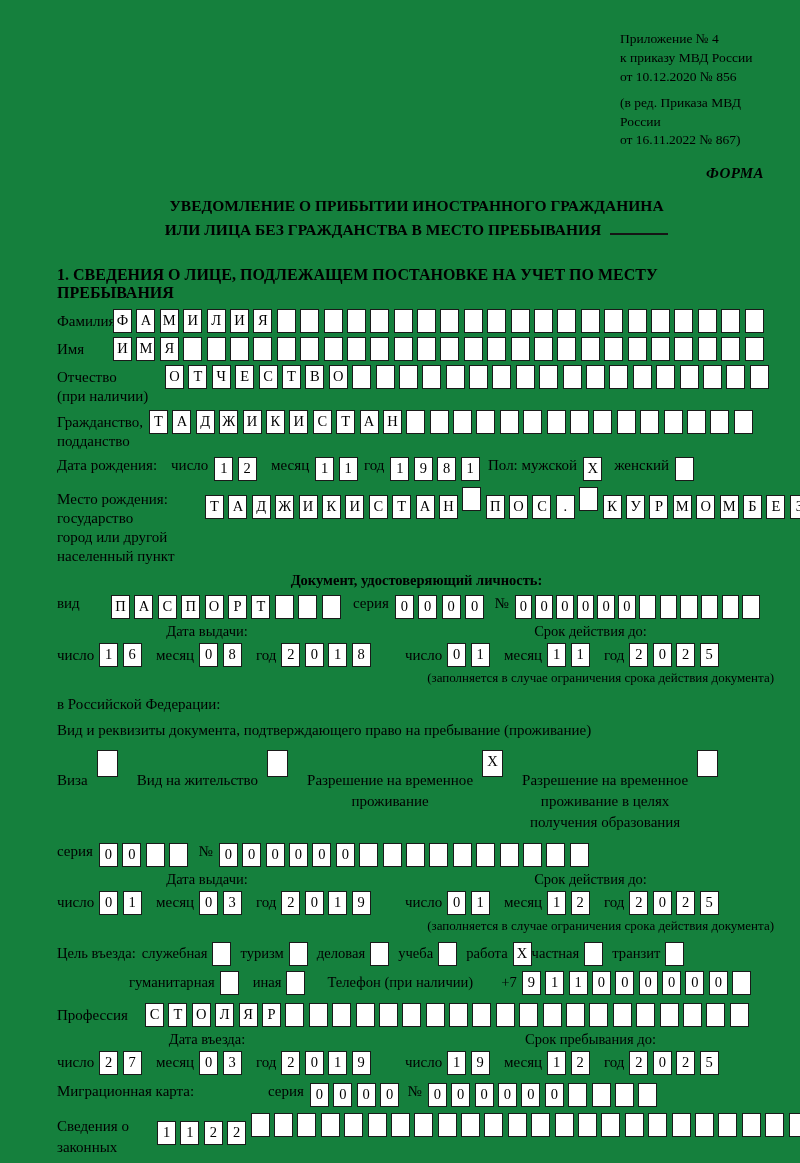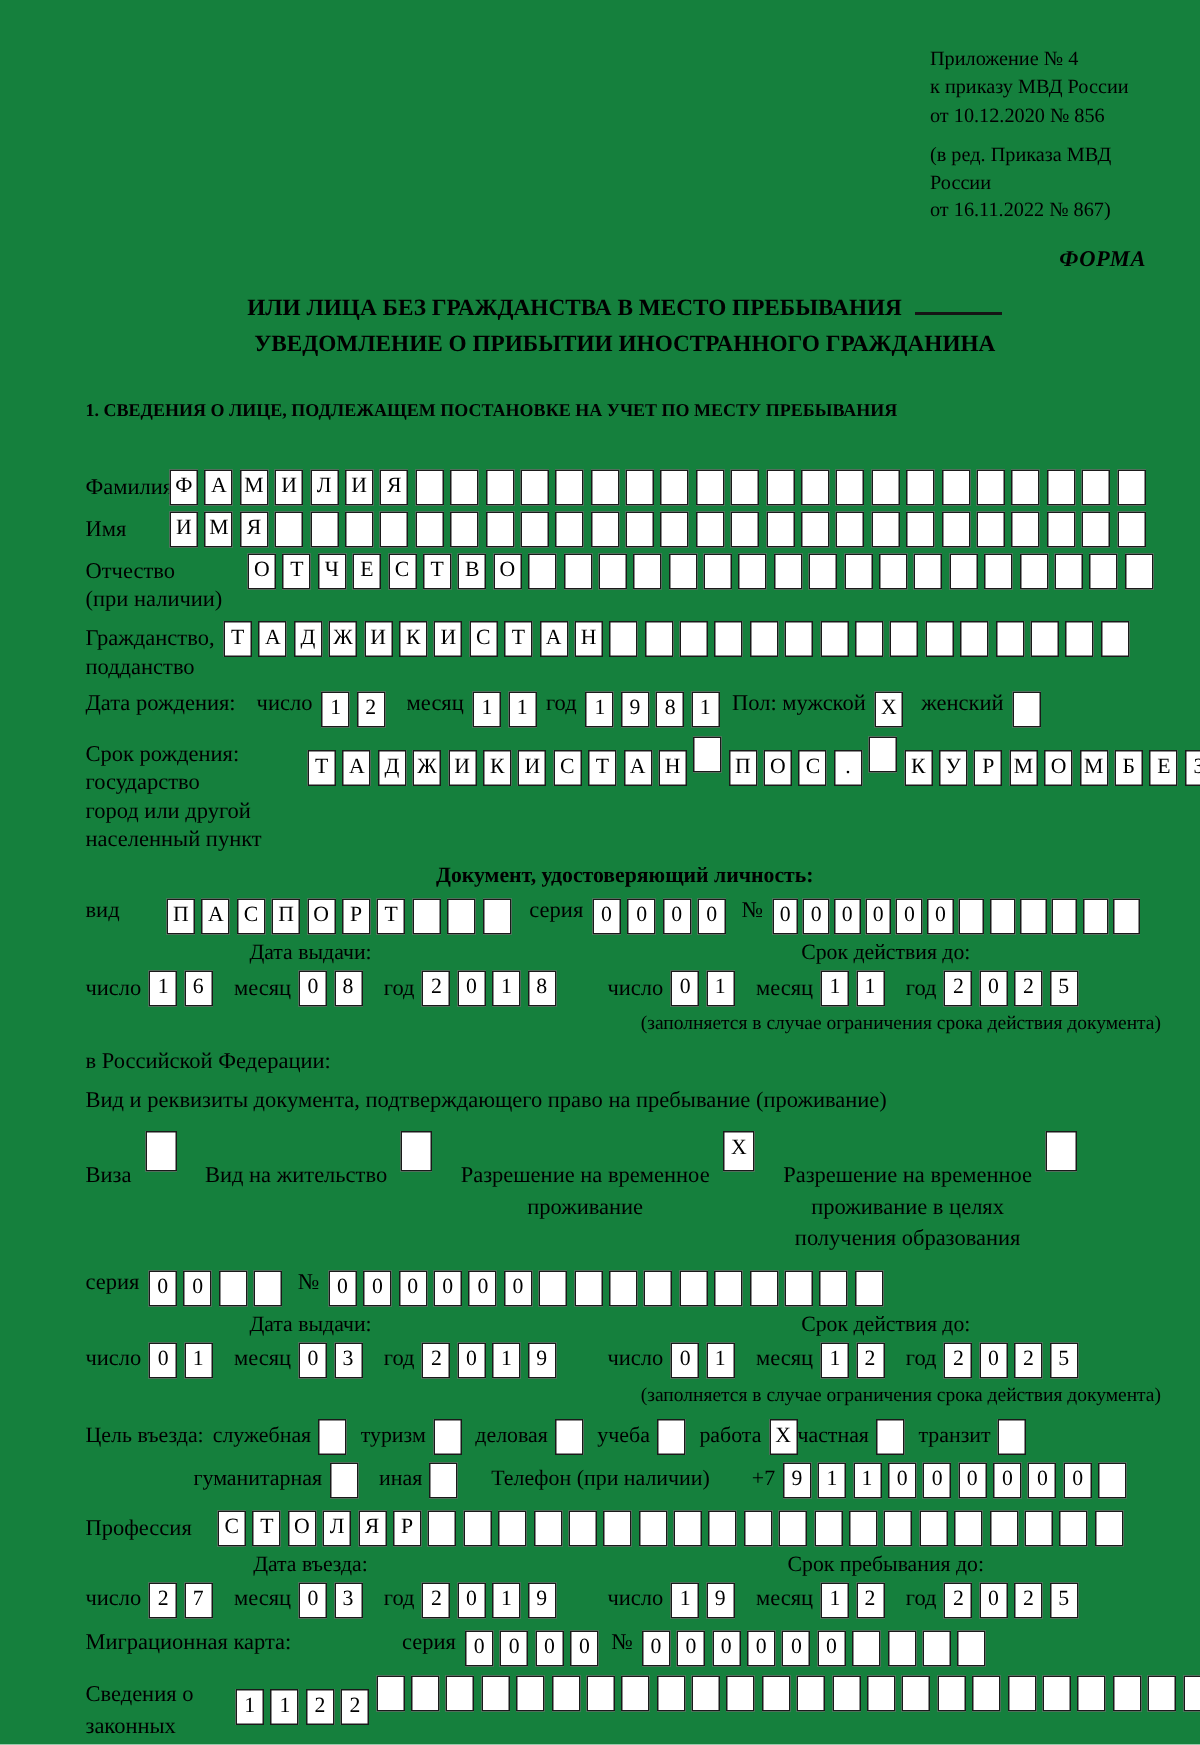--- a/index.html
+++ b/index.html
@@ -7,21 +7,21 @@
   .page {
     width:800px; height:1163px; background:#15803d; color:#000;
     font-family:"Liberation Serif", serif; font-size:15px;
     padding:30px 24px 0 57px; overflow:hidden; position:relative;
   }
   .annex { margin-left:563px; font-size:13.5px; line-height:1.4; }
   .amend { margin-top:7px; }
   .form-marker { text-align:right; padding-right:12px; font-weight:bold; margin-top:15px; letter-spacing:.4px;font-style:italic; }
   .title { text-align:center; font-weight:bold; font-size:15.5px; line-height:1.55; margin-top:12px; }
   .title-underline { display:inline-block; width:58px; border-bottom:2px solid #151515; margin-left:9px; }
-  .section-heading { font-weight:bold; font-size:12px; margin-top:24px; margin-bottom:32px; }
+  .section-heading { font-weight:bold; font-size:16px; margin-top:24px; margin-bottom:7px; }
 
   .row { display:flex; align-items:flex-start; margin-bottom:4px; }
   .lbl { flex:none; line-height:19px; padding-top:3px; }
   .cellgrp { display:inline-flex; flex:none; }
   .cell {
     flex:none; display:inline-block; width:19px; height:24px;
     border:1.8px solid #1a1a1a; margin-right:4.4px; text-align:center;
     font-size:14.5px; line-height:21px; background:#fff;
   }
   .cells-sm .cell { width:17.5px; margin-right:3.2px; }
@@ -66,24 +66,24 @@
     <div>к приказу МВД России</div>
     <div>от 10.12.2020 № 856</div>
     <div class="amend">
       <div>(в ред. Приказа МВД России</div>
       <div>от 16.11.2022 № 867)</div>
     </div>
   </div>
   <div class="form-marker">ФОРМА</div>
 
   <div class="title">
+    <div>УВЕДОМЛЕНИЕ О ПРИБЫТИИ ИНОСТРАННОГО ГРАЖДАНИНА</div>
     <div>
       <span>ИЛИ ЛИЦА БЕЗ ГРАЖДАНСТВА В МЕСТО ПРЕБЫВАНИЯ</span><span class="title-underline"></span>
     </div>
-    <div>УВЕДОМЛЕНИЕ О ПРИБЫТИИ ИНОСТРАННОГО ГРАЖДАНИНА</div>
   </div>
 
   <div class="section-heading">1. СВЕДЕНИЯ О ЛИЦЕ, ПОДЛЕЖАЩЕМ ПОСТАНОВКЕ НА УЧЕТ ПО МЕСТУ ПРЕБЫВАНИЯ</div>
 
   <div class="row">
     <div class="lbl" style="width:56px">Фамилия</div>
     <div class="cellgrp">
         <span class="cell">Ф</span>
         <span class="cell">А</span>
         <span class="cell">М</span>
@@ -243,21 +243,21 @@
         <span class="cell">X</span>
       </span>
     <span class="ilbl">женский</span>
     <span class="cellgrp cbox-sm">
         <span class="cell"></span>
       </span>
   </div>
 
   <div class="row" style="margin-top:6px">
     <div class="lbl" style="width:148px">
-      <div>Срок рождения:</div>
+      <div>Место рождения:</div>
       <div>государство</div>
       <div>город или другой</div>
       <div>населенный пункт</div>
     </div>
     <div class="cellcol">
       <div class="cellrow"><span class="cell">Т</span><span class="cell">А</span><span class="cell">Д</span><span class="cell">Ж</span><span class="cell">И</span><span class="cell">К</span><span class="cell">И</span><span class="cell">С</span><span class="cell">Т</span><span class="cell">А</span><span class="cell">Н</span><span class="cell"></span><span class="cell">П</span><span class="cell">О</span><span class="cell">С</span><span class="cell">.</span><span class="cell"></span><span class="cell">К</span><span class="cell">У</span><span class="cell">Р</span><span class="cell">М</span><span class="cell">О</span><span class="cell">М</span><span class="cell">Б</span></div>
       <div class="cellrow"><span class="cell">Е</span><span class="cell">З</span><span class="cell"></span><span class="cell"></span><span class="cell"></span><span class="cell"></span><span class="cell"></span><span class="cell"></span><span class="cell"></span><span class="cell"></span><span class="cell"></span><span class="cell"></span><span class="cell"></span><span class="cell"></span><span class="cell"></span><span class="cell"></span><span class="cell"></span><span class="cell"></span><span class="cell"></span><span class="cell"></span><span class="cell"></span><span class="cell"></span><span class="cell"></span><span class="cell"></span></div>
       <div class="cellrow"><span class="cell"></span><span class="cell"></span><span class="cell"></span><span class="cell"></span><span class="cell"></span><span class="cell"></span><span class="cell"></span><span class="cell"></span><span class="cell"></span><span class="cell"></span><span class="cell"></span><span class="cell"></span><span class="cell"></span><span class="cell"></span><span class="cell"></span><span class="cell"></span><span class="cell"></span><span class="cell"></span><span class="cell"></span><span class="cell"></span><span class="cell"></span><span class="cell"></span><span class="cell"></span><span class="cell"></span></div>
     </div>
   </div>

